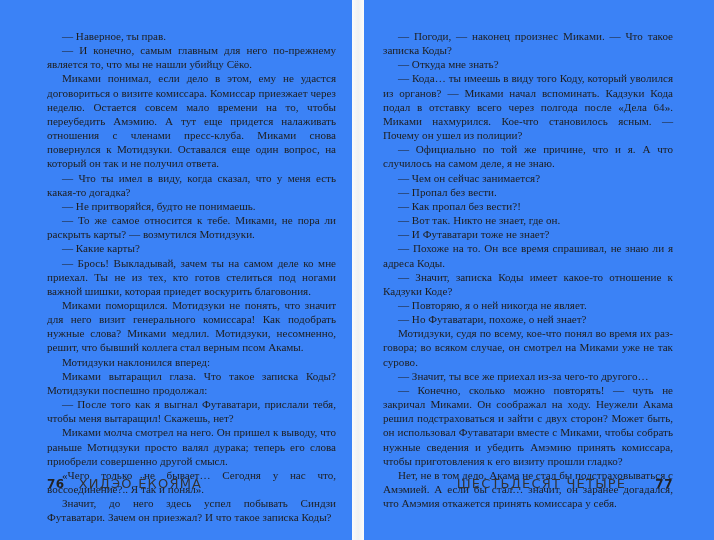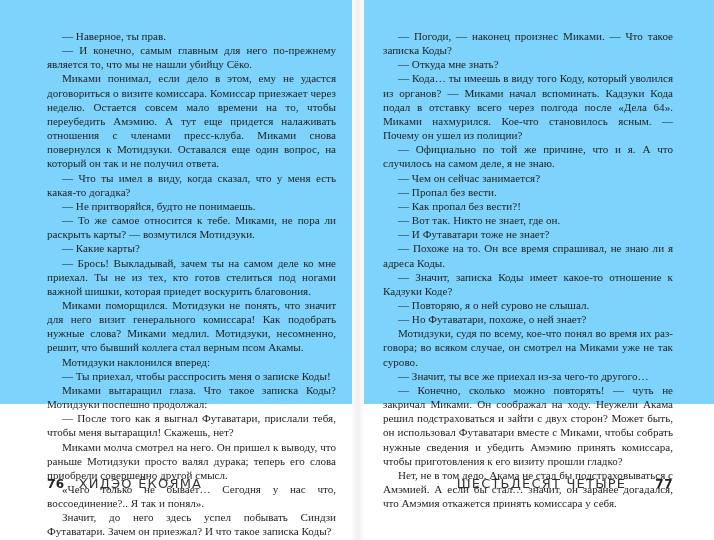--- a/index.html
+++ b/index.html
@@ -2,21 +2,21 @@
 <html><head>
   <meta charset="utf-8">
   <style>
     html, body { margin: 0; padding: 0; }
     body {
       width: 714px; height: 540px; overflow: hidden;
       background: #ffffff;
       font-family: "Liberation Serif", "DejaVu Serif", serif;
       color: #1e1e1e;
     }
-    .spread { position: relative; width: 714px; height: 404px; background: #7dd3fc; text-decoration: underline; }
+    .spread { position: relative; width: 714px; height: 540px; background: #3b82f6; text-decoration: underline; }
     .gutter {
       position: absolute; left: 352px; top: 0; width: 12px; height: 540px;
       background: linear-gradient(to right, #fbfbfb, #f1f1f1 50%, #fbfbfb);
     }
     .page { position: absolute; top: 29px; }
     .page.left { left: 47px; width: 289px; }
     .page.right { left: 383px; width: 290px; }
     .text p {
       margin: 0; font-size: 11.1px; line-height: 14.15px;
       text-align: justify; text-indent: 15px; hyphens: manual;
@@ -43,21 +43,20 @@
     <p>— Наверное, ты прав.</p>
     <p>— И конечно, самым главным для него по-прежнему являет­ся то, что мы не нашли убийцу Сёко.</p>
     <p>Микам­и понимал, если дело в этом, ему не удастся догово­риться о визите комиссара. Комиссар приезжает через неделю. Остается совсем мало времени на то, чтобы переубедить Амэ­мию. А тут еще придется налаживать отношения с членами пресс-клуба. Микам­и снова повернулся к Мотидзуки. Оставал­ся еще один вопрос, на который он так и не получил ответа.</p>
     <p>— Что ты имел в виду, когда сказал, что у меня есть какая-то догадка?</p>
     <p>— Не притворяйся, будто не понимаешь.</p>
     <p>— То же самое относится к тебе. Микам­и, не пора ли рас­крыть карты? — возмутился Мотидзуки.</p>
     <p>— Какие карты?</p>
     <p>— Брось! Выкладывай, зачем ты на самом деле ко мне при­ехал. Ты не из тех, кто готов стелиться под ногами важной шишки, которая приедет воскурить благовония.</p>
     <p>Микам­и поморщился. Мотидзуки не понять, что значит для него визит генерального комиссара! Как подобрать нужные сло­ва? Микам­и медлил. Мотидзуки, несомненно, решит, что быв­ший коллега стал верным псом Акамы.</p>
     <p>Мотидзуки наклонился вперед:</p>
-    <p>— Ты приехал, чтобы расспросить меня о записке Коды!</p>
     <p>Микам­и вытаращил глаза. Что такое записка Коды? Мотид­зуки поспешно продолжал:</p>
     <p>— После того как я выгнал Футаватари, прислали тебя, что­бы меня вытаращил! Скажешь, нет?</p>
     <p>Микам­и молча смотрел на него. Он пришел к выводу, что раньше Мотидзуки просто валял дурака; теперь его слова при­обрели совершенно другой смысл.</p>
     <p>«Чего только не бывает… Сегодня у нас что, воссоединение?.. Я так и понял».</p>
     <p>Значит, до него здесь успел побывать Синдзи Футаватари. Зачем он приезжал? И что такое записка Коды?</p>
 
   </div>
 
   <div class="folio left">
     <span class="num">76</span>
@@ -69,21 +68,21 @@
     <p>— Откуда мне знать?</p>
     <p>— Кода… ты имеешь в виду того Коду, который уволился из органов? — Микам­и начал вспоминать. Кадзуки Кода подал в отставку всего через полгода после «Дела 64». Микам­и нахму­рился. Кое-что становилось ясным. — Почему он ушел из по­лиции?</p>
     <p>— Официально по той же причине, что и я. А что случилось на самом деле, я не знаю.</p>
     <p>— Чем он сейчас занимается?</p>
     <p>— Пропал без вести.</p>
     <p>— Как пропал без вести?!</p>
     <p>— Вот так. Никто не знает, где он.</p>
     <p>— И Футаватари тоже не знает?</p>
     <p>— Похоже на то. Он все время спрашивал, не знаю ли я адре­са Коды.</p>
     <p>— Значит, записка Коды имеет какое-то отношение к Кадзу­ки Коде?</p>
-    <p>— Повторяю, я о ней сурово не слышал.</p>
+    <p>— Повторяю, я о ней никогда не являет.</p>
     <p>— Но Футаватари, похоже, о ней знает?</p>
     <p>Мотидзуки, судя по всему, кое-что понял во время их раз­говора; во всяком случае, он смотрел на Микам­и уже не так сурово.</p>
     <p>— Значит, ты все же приехал из-за чего-то другого…</p>
     <p>— Конечно, сколько можно повторять! — чуть не закричал Микам­и. Он соображал на ходу. Неужели Акама решил под­страховаться и зайти с двух сторон? Может быть, он использовал Футаватари вместе с Микам­и, чтобы собрать нужные сведения и убедить Амэмию принять комиссара, чтобы приготовления к его визиту прошли гладко?</p>
     <p>Нет, не в том дело. Акама не стал бы подстраховываться с Амэмией. А если бы стал… значит, он заранее догадался, что Амэмия откажется принять комиссара у себя.</p>
 
   </div>
 
   <div class="folio right">
     <span class="runhead">ШЕСТЬДЕСЯТ ЧЕТЫРЕ</span>

